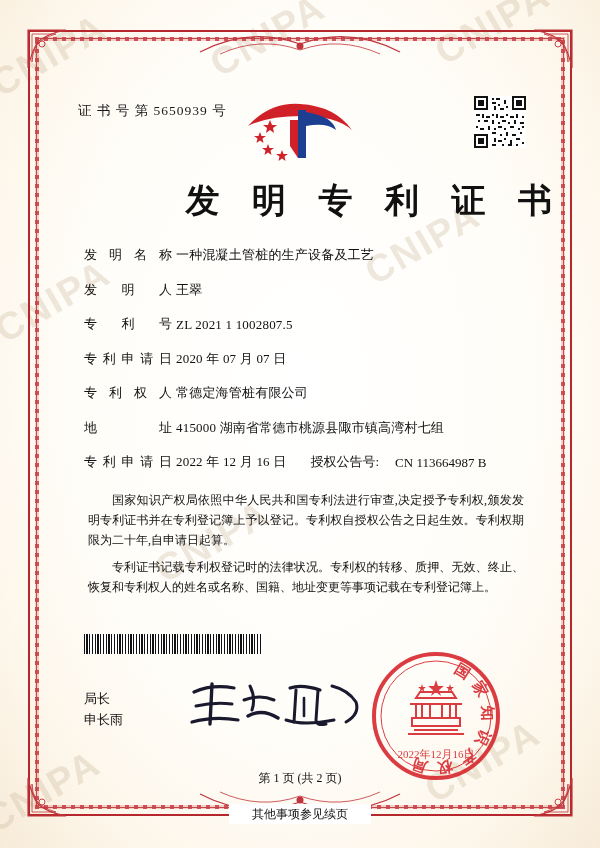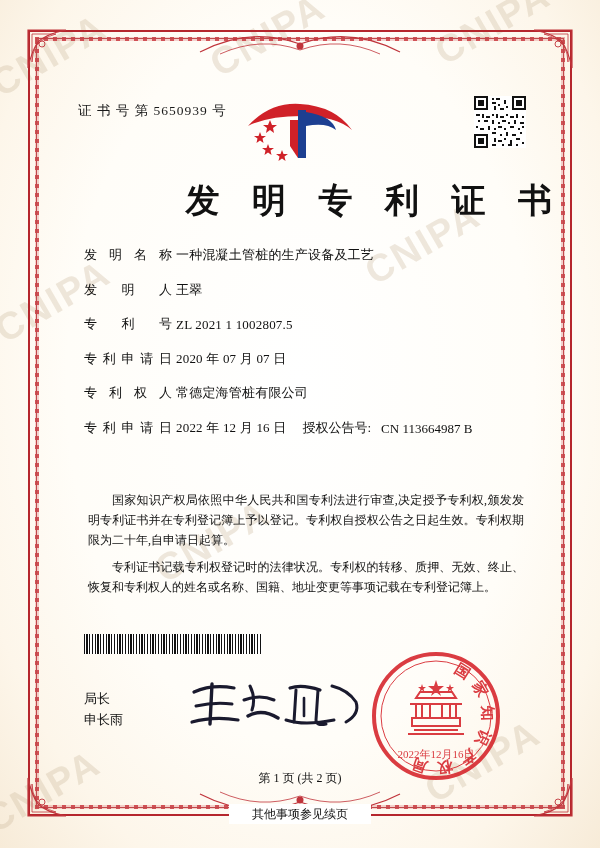--- a/index.html
+++ b/index.html
@@ -166,25 +166,25 @@
     text-align-last: justify;
   }
   .field-value {
     flex: 1;
     letter-spacing: 0.2px;
   }
   .field-row.two-col .field-value {
     flex: 0 0 auto;
   }
   .sub-label {
+    margin-left: 24px;
+    white-space: nowrap;
+  }
+  .sub-value {
     margin-left: 16px;
-    white-space: nowrap;
-  }
-  .sub-value {
-    margin-left: 10px;
     white-space: nowrap;
   }
 
   
   .paragraphs {
     position: absolute;
     left: 48px;
     top: 452px;
     width: 440px;
     font-size: 12px;
@@ -431,20 +431,24 @@
       <div class="field-row">
         <div class="field-label"><span class="label-spread">专利申请日</span></div>
         <div class="field-value">2020 年 07 月 07 日</div>
       </div>
 
       <div class="field-row">
         <div class="field-label"><span class="label-spread">专 利 权 人</span></div>
         <div class="field-value">常德定海管桩有限公司</div>
       </div>
 
+      <div class="field-row">
+        <div class="field-label"><span class="label-spread">地 址</span></div>
+        <div class="field-value">415000 湖南省常德市桃源县陬市镇高湾村七组</div>
+      </div>
 
       <div class="field-row two-col">
         <div class="field-label"><span class="label-spread">专利申请日</span></div>
         <div class="field-value">2022 年 12 月 16 日</div>
         <div class="sub-label">授权公告号:</div>
         <div class="sub-value">CN 113664987 B</div>
       </div>
 
     </div>
 

